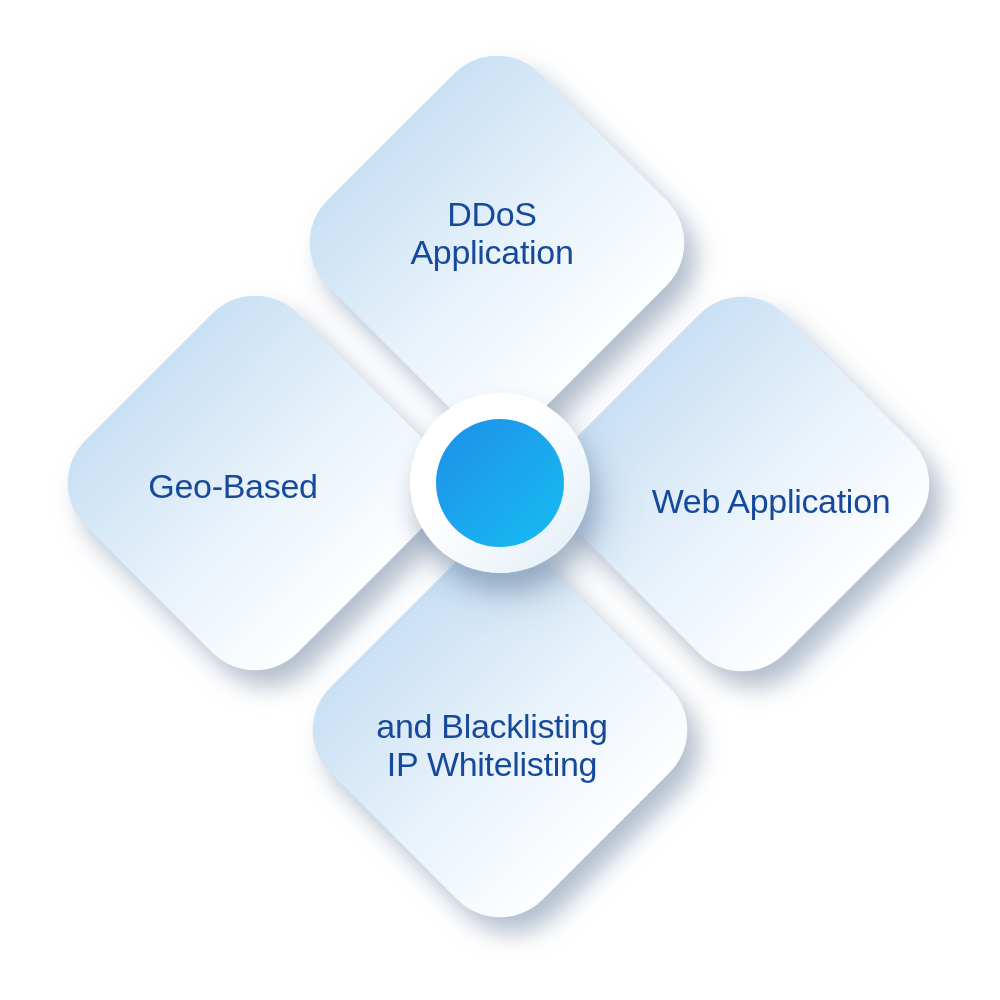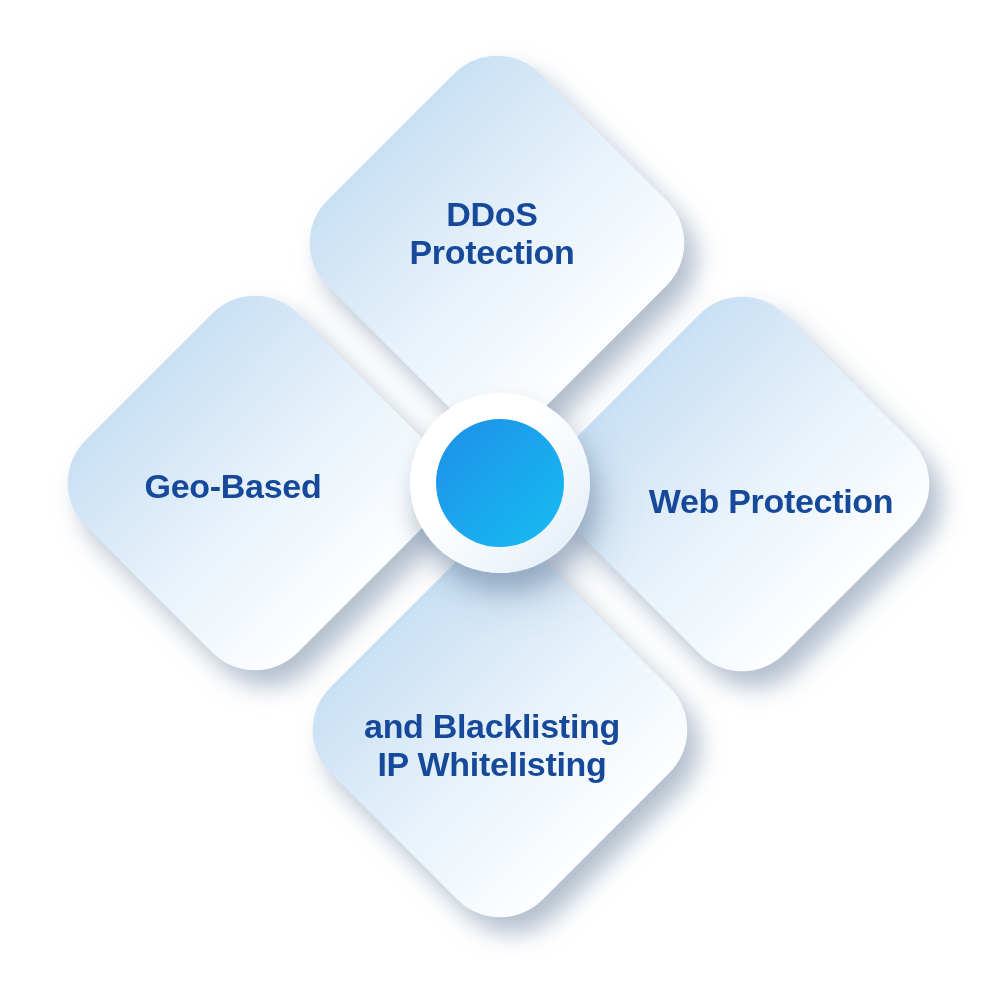--- a/index.html
+++ b/index.html
@@ -28,21 +28,21 @@
     border-radius: 60px;
     transform: rotate(45deg);
     
     background: linear-gradient(90deg, #C9E0F4 0%, #E9F3FB 55%, #FDFEFF 100%);
   }
   .label {
     position: absolute;
     left: 50%;
     top: 50%;
     text-align: center;
-    font-weight: 700;
+    font-weight: 400;
     font-size: 34px;
     line-height: 38px;
     letter-spacing: -0.3px;
     color: #17499B;
     white-space: nowrap;
   }
   .node-top    { left: 347px; top:  93px; }
   .node-left   { left: 105px; top: 333px; }
   .node-right  { left: 592px; top: 334px; }
   .node-bottom { left: 350px; top: 580px; }
@@ -83,36 +83,36 @@
     <div class="diamond"></div>
     <div class="label">
       <div>and Blacklisting</div>
       <div>IP Whitelisting</div>
     </div>
   </div>
 
   <div class="node node-right">
     <div class="diamond"></div>
     <div class="label">
-      <div>Web Protection</div>
+      <div>Web Application</div>
     </div>
   </div>
 
   <div class="node node-left">
     <div class="diamond"></div>
     <div class="label">
       <div>Geo-Based</div>
     </div>
   </div>
 
   <div class="node node-top">
     <div class="diamond"></div>
     <div class="label">
       <div>DDoS</div>
-      <div>Protection</div>
+      <div>Application</div>
     </div>
   </div>
 
   <div class="hub">
     <div class="hub-core"></div>
   </div>
 
 </div>
 
 </body></html>

